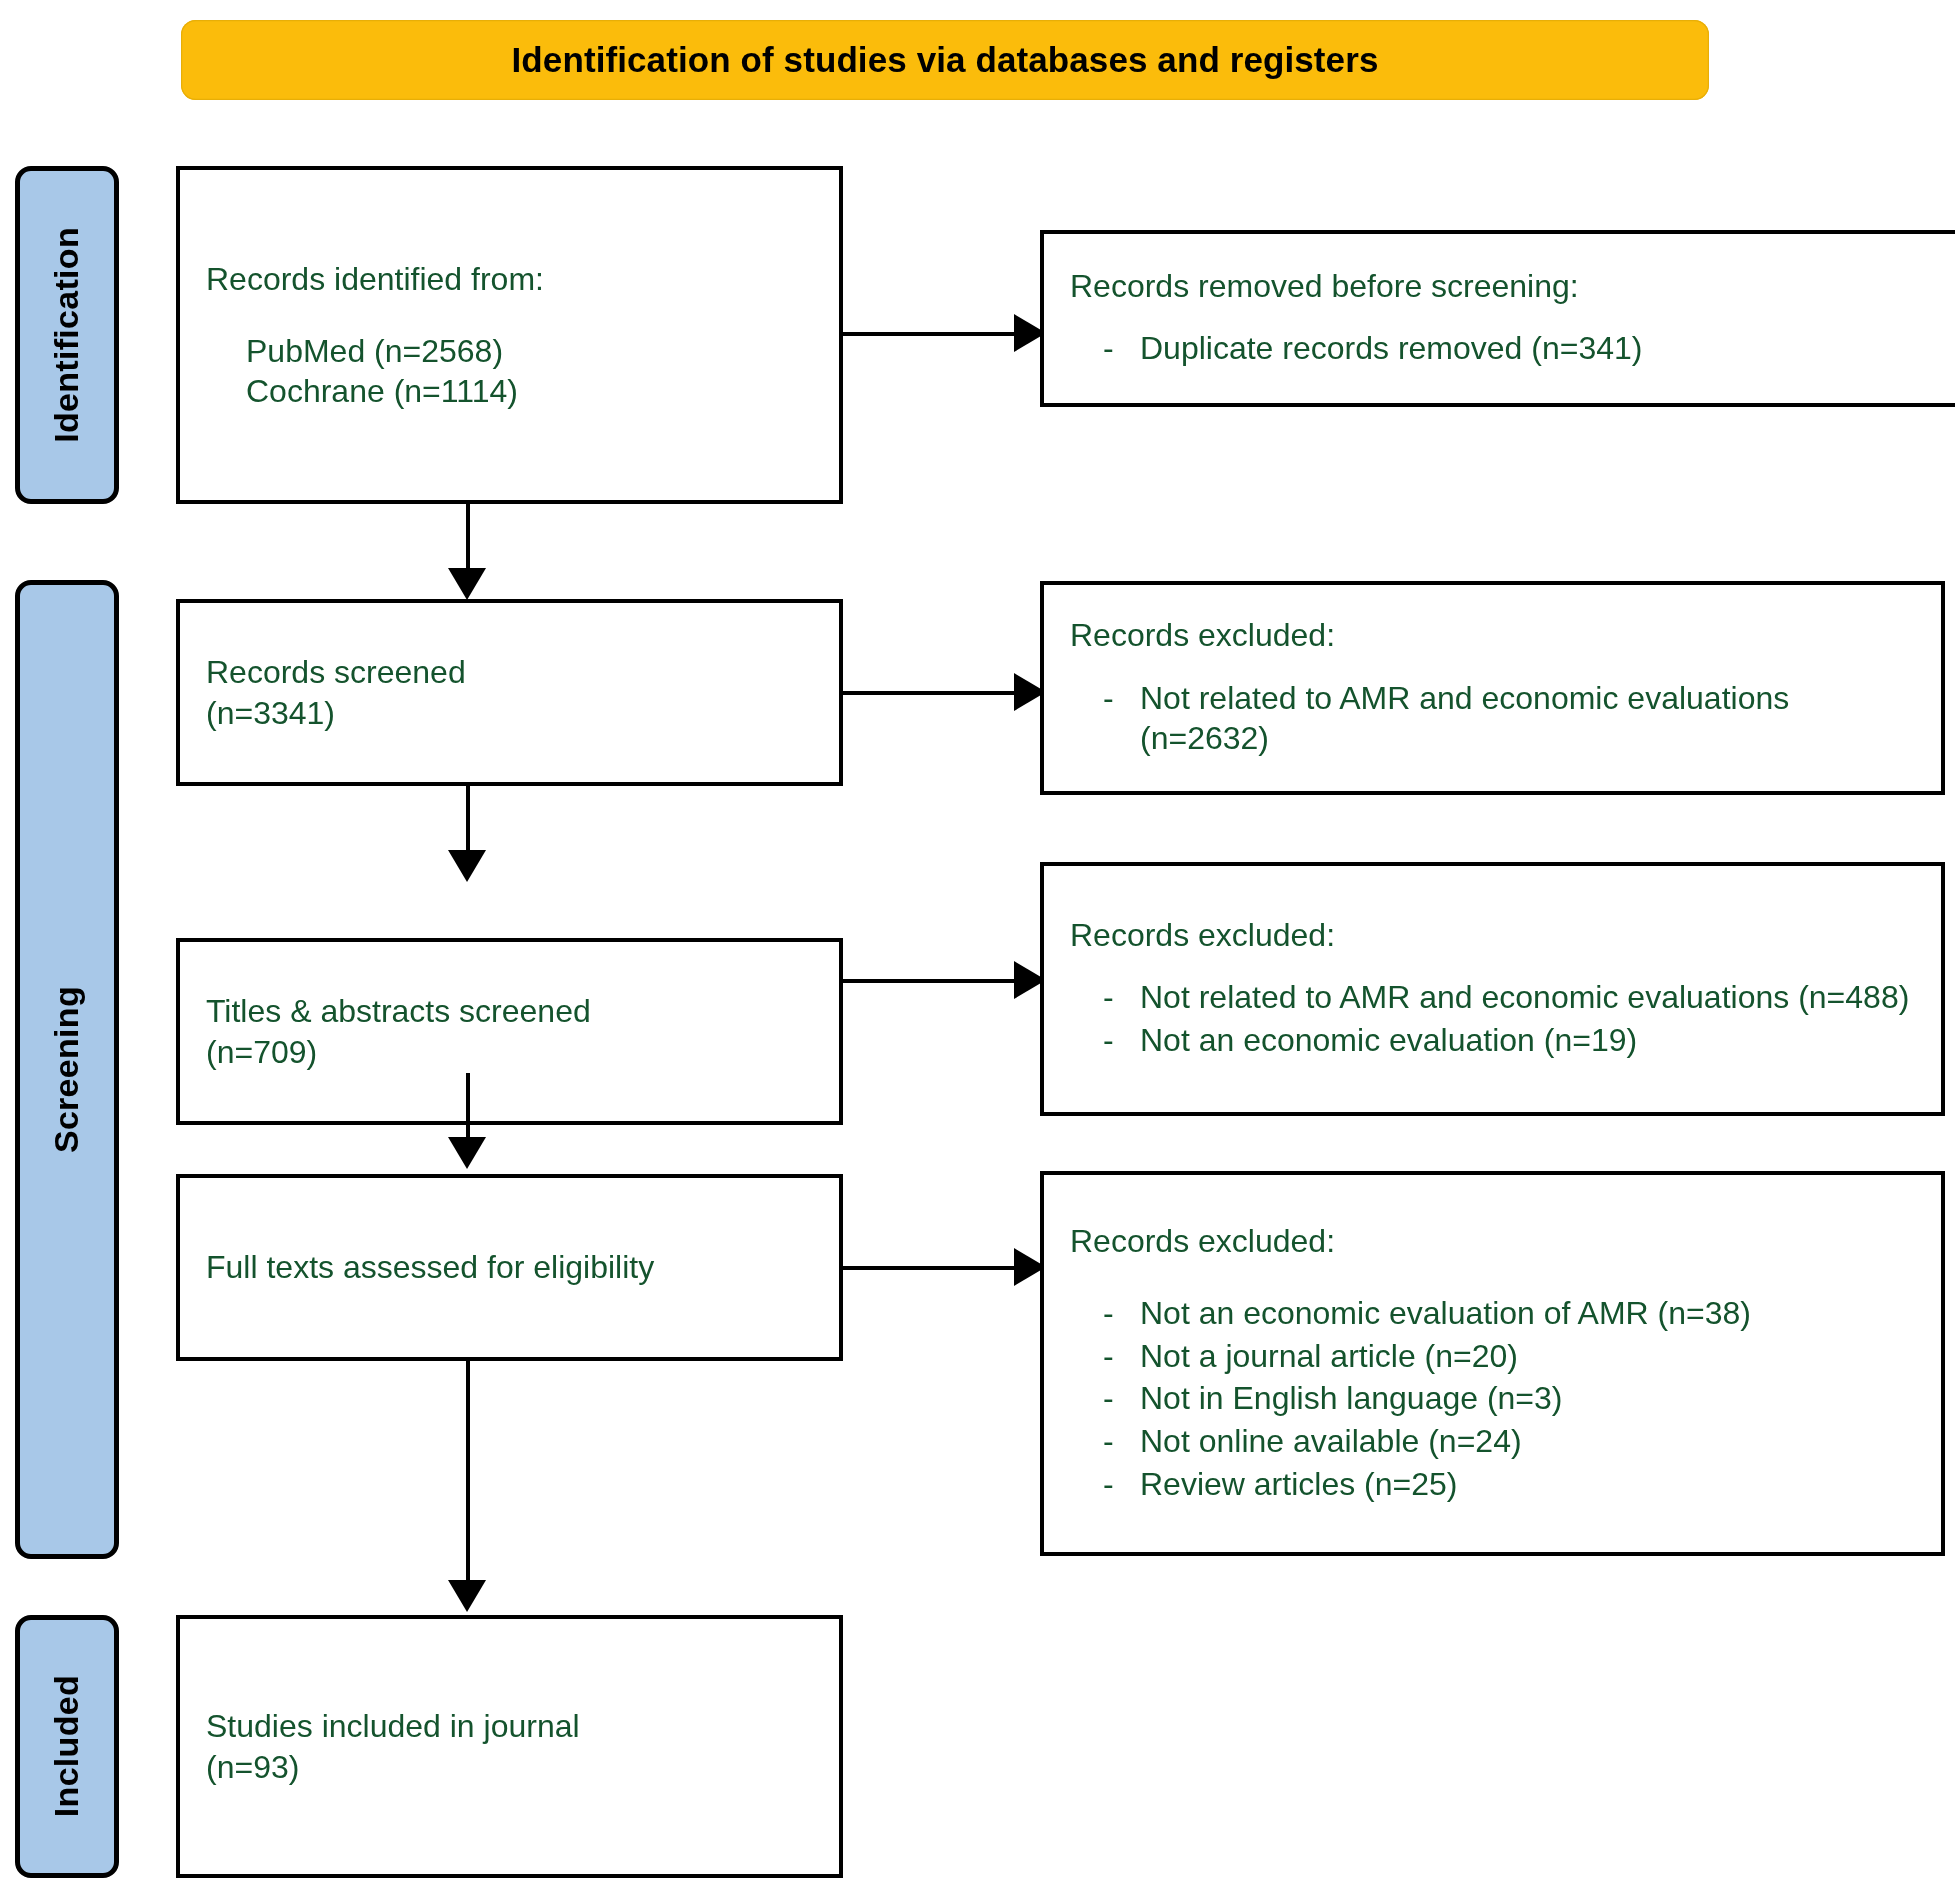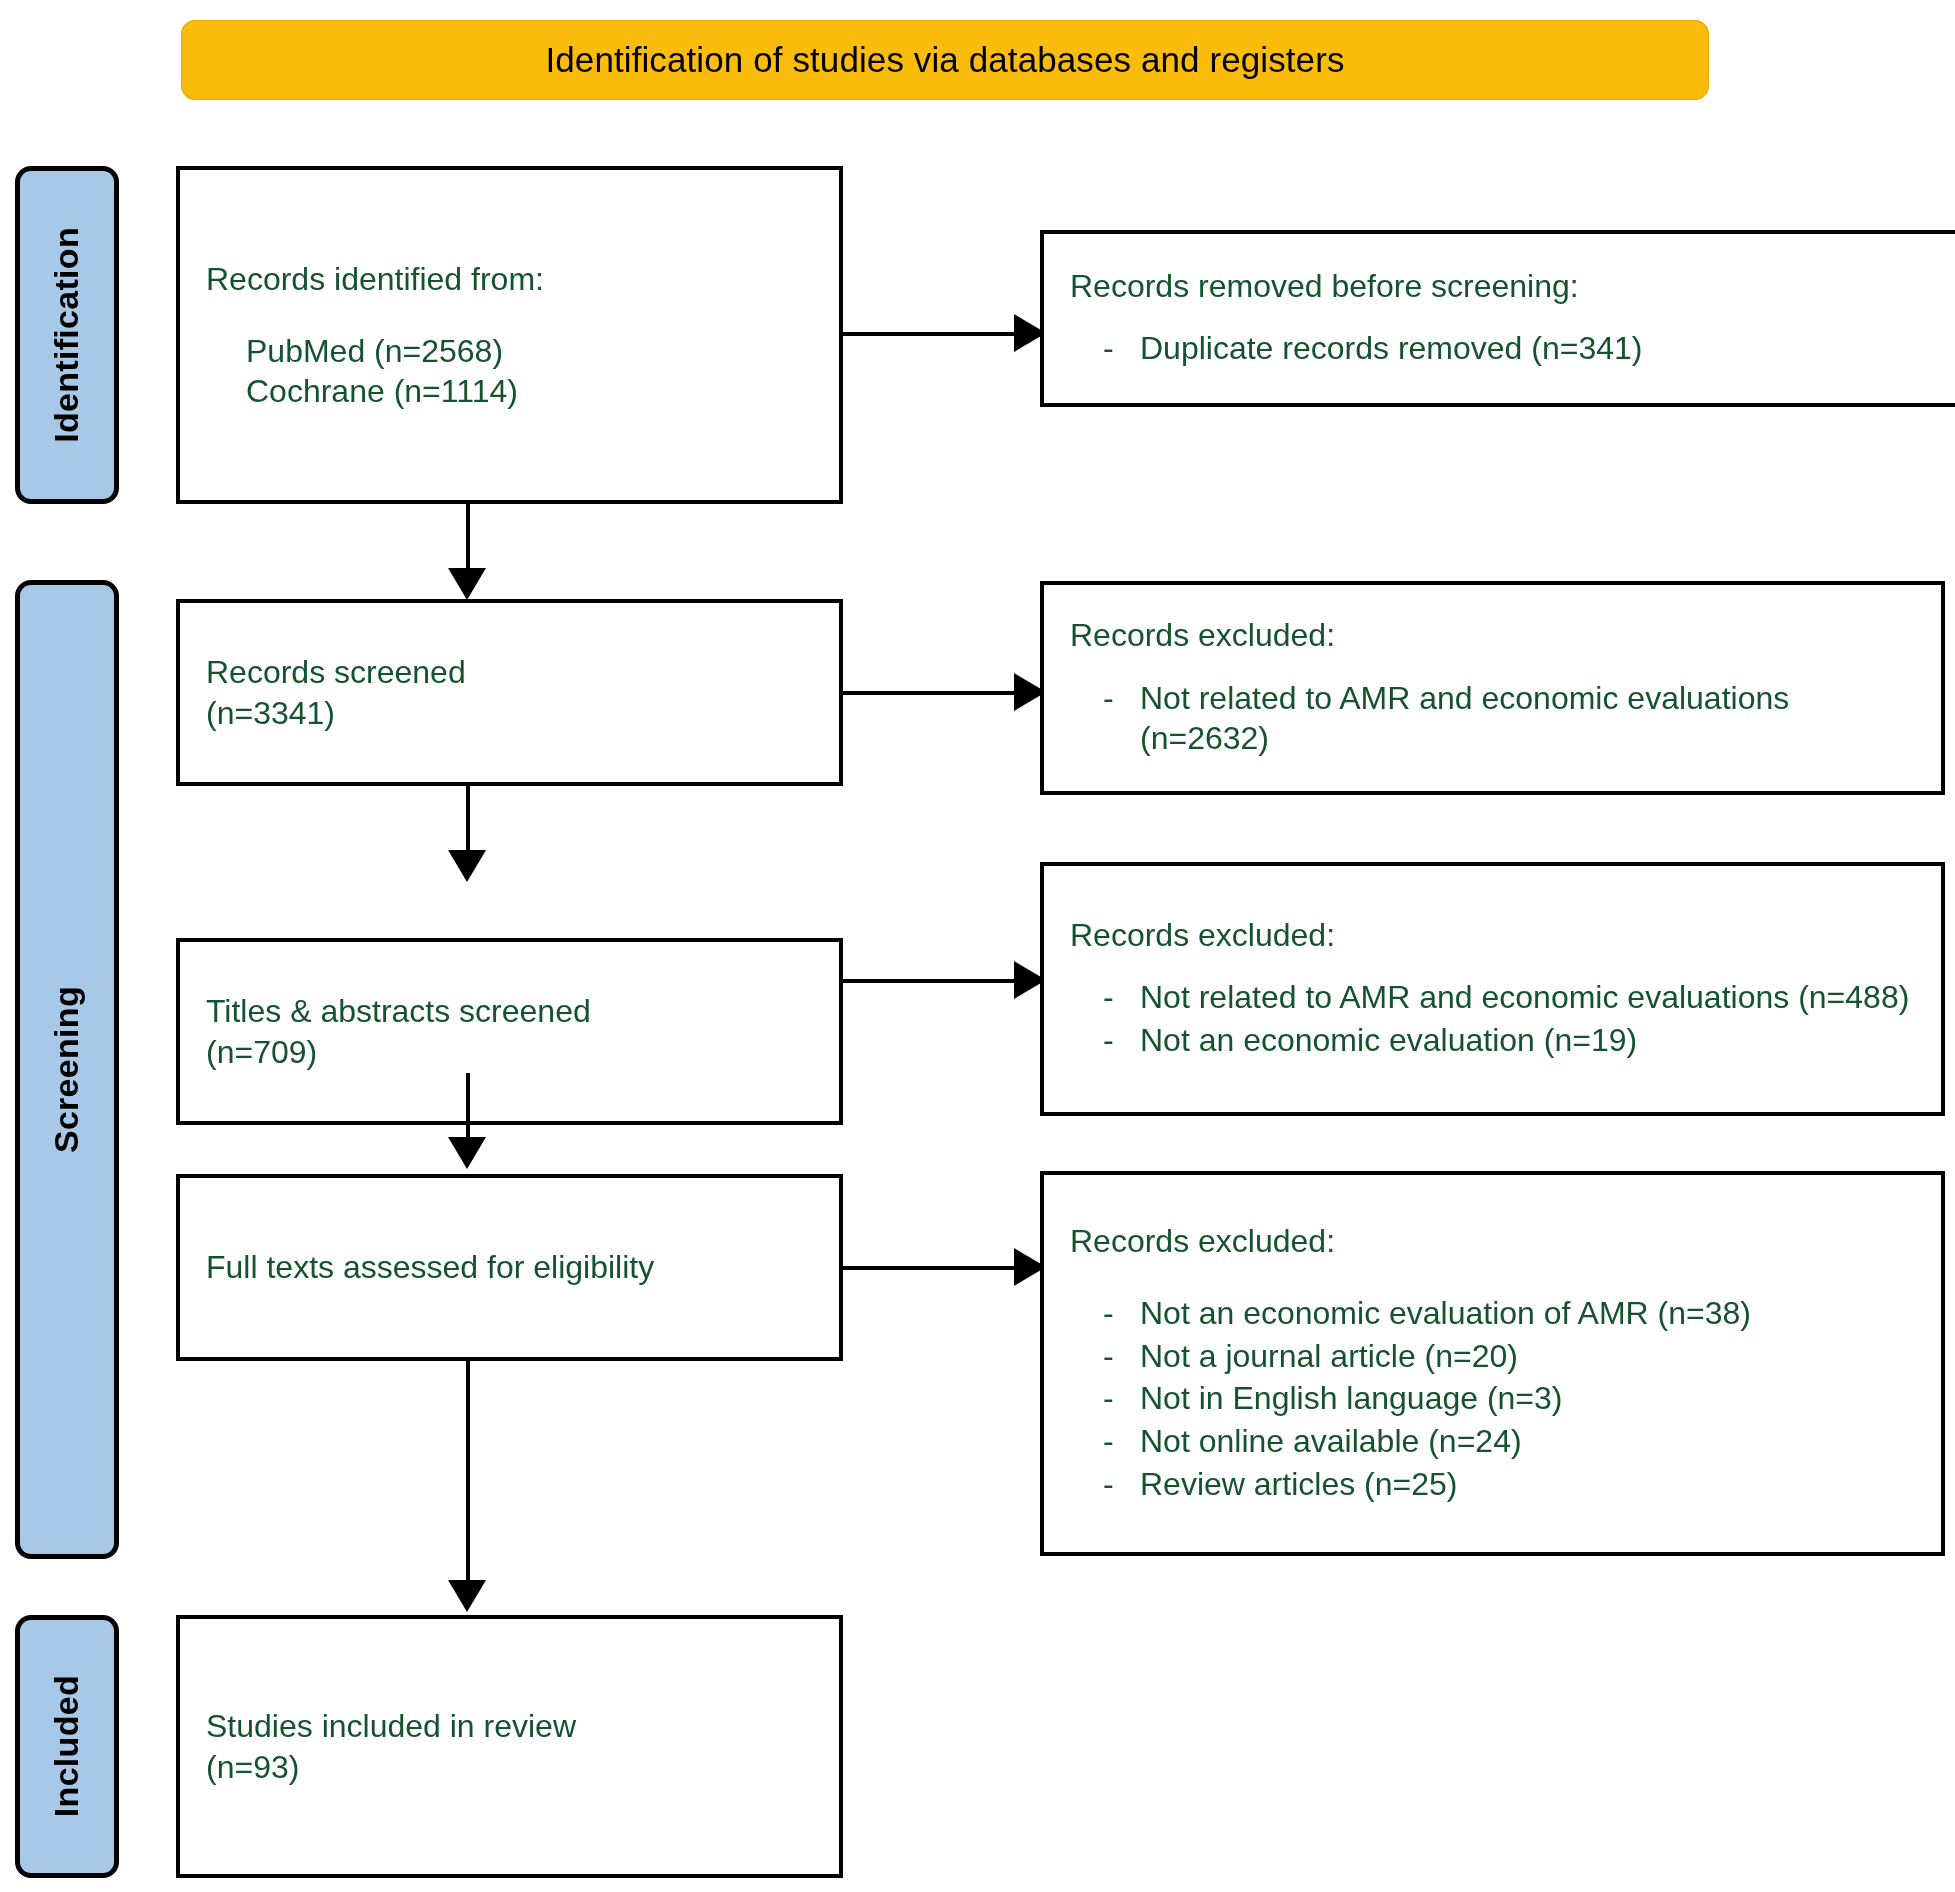--- a/index.html
+++ b/index.html
@@ -27,21 +27,21 @@
     height: 80px;
     background: #FBBC0B;
     border-radius: 14.7px;
     box-shadow: inset 0 0 0 1.2px #e8ae07;
     display: flex;
     align-items: center;
     justify-content: center;
   }
   .header-banner .title {
     font-size: 35px;
-    font-weight: normal;
+    font-weight: bold;
     color: #000000;
     letter-spacing: 0.1px;
     text-align: center;
     white-space: nowrap;
   }
 
   
   .stage {
     background: #A8C8E8;
     border: 5.5px solid #000000;
@@ -265,19 +265,19 @@
         </li>
       </ul>
     </div>
   </div>
 
   <div class="abs v-line" style="left:466px; top:1361px; width:3.7px; height:223px;"></div>
   <div class="abs arrow-down" style="left:448px; top:1580px;"></div>
 
   <div class="abs flowbox" style="left:176px; top:1615px; width:667px; height:263px;">
     <div class="bodytext plain-lines">
-      <div>Studies included in review</div>
+      <div>Studies included in journal</div>
       <div>(n=93)</div>
     </div>
   </div>
 
 </div>
 
 
 </body></html>

